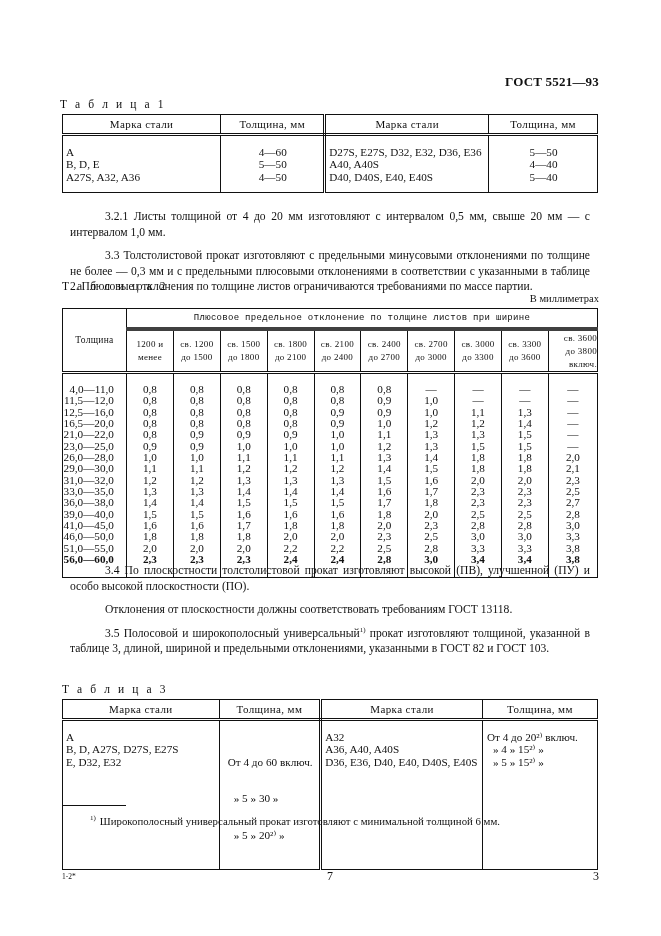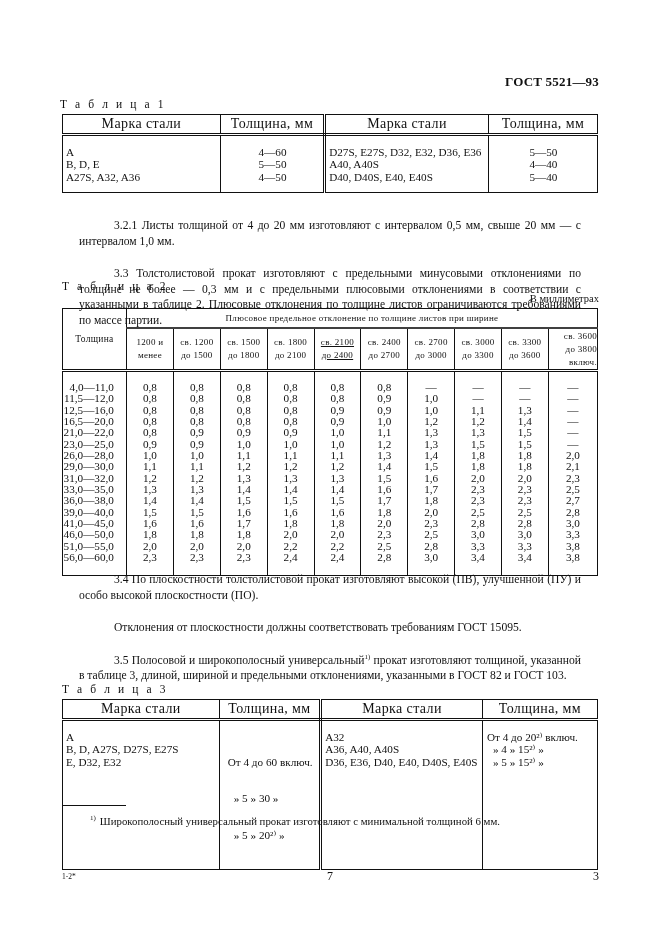--- a/index.html
+++ b/index.html
@@ -5,42 +5,42 @@
   html, body { margin: 0; padding: 0; background: #ffffff; }
   body {
     width: 661px; height: 936px; position: relative; overflow: hidden;
     font-family: "Liberation Serif", "DejaVu Serif", serif;
     color: #111;
   }
   .abs { position: absolute; }
   .gost-header { right: 62px; top: 74px; font-weight: bold; font-size: 13px; letter-spacing: 0.2px; }
   .table-caption { font-size: 11.5px; letter-spacing: 2.6px; }
   .para { font-size: 11.6px; line-height: 15.6px; text-align: justify; }
-  .para p { margin: 17px; text-indent: 35px; }
+  .para p { margin: 8px; text-indent: 35px; }
   .para .sup { font-size: 7px; vertical-align: super; line-height: 0; }
 
   table { border-collapse: collapse; }
   
   .t13 { position: absolute; left: 62px; width: 536px; font-size: 11.2px; border: 1.3px solid #111; }
-  .t13 th { font-weight: normal; font-size: 14px; letter-spacing: 0.4px; text-align: center; height: 18px; padding: 0; border-bottom: 3px double #111; }
+  .t13 th { font-weight: normal; font-size: 11px; letter-spacing: 0.4px; text-align: center; height: 18px; padding: 0; border-bottom: 3px double #111; }
   .t13 td { vertical-align: top; padding: 10px 2px 3px 3px; line-height: 12.3px; }
   .t13 .c { border-right: 1px solid #111; }
   .t13 .dbl { border-right: 3px double #111; }
   .t13 .num { text-align: center; }
   .t13 .lines div { white-space: nowrap; }
 
   
   .t2 { position: absolute; left: 62px; top: 308px; width: 536px; font-size: 11.2px; border: 1.3px solid #111; }
   .t2 th { font-weight: normal; font-size: 9px; text-align: center; padding: 0; line-height: 13px; letter-spacing: 0.3px; }
-  .t2 .toph { height: 18px; border-bottom: 2px solid #404040; }
+  .t2 .toph { height: 18px; border-bottom: 4px solid #404040; font-family: Liberation Mono, monospace; }
   .t2 .th-sub { height: 40px; border-bottom: 3px double #111; border-right: 1px solid #111; }
   .t2 .th-thick { border-right: 1px solid #111; border-bottom: 3px double #111; font-size: 9.5px; vertical-align: middle; }
   .t2 td { text-align: center; padding: 0; line-height: 11.35px; border-right: 1px solid #111; vertical-align: top; }
   .t2 .firstrow td { padding-top: 10px; }
-  .t2 .lastrow td { padding-bottom: 11px; }
+  .t2 .lastrow td { padding-bottom: 11px; font-weight: bold; }
   .t2 td.thick { text-align: right; padding-right: 12px; }
 
   .footnote-rule { left: 62px; top: 805px; width: 64px; border-top: 1px solid #111; }
   .footnotes { left: 62px; top: 814px; width: 507px; font-size: 10.8px; line-height: 14px; }
   .footnotes div { padding-left: 28px; }
   .footnotes .sup { font-size: 7px; vertical-align: super; line-height: 0; margin-right: 4px; }
   .footer-left { left: 62px; top: 872px; font-size: 7.5px; }
   .footer-mid { left: 327px; top: 869px; font-size: 12px; }
   .footer-right { right: 62px; top: 869px; font-size: 12px; }
 </style>
@@ -111,21 +111,21 @@
         <th class="th-sub" style="width: 47px;">
           <div>св. 1500</div>
           <div>до 1800</div>
           <div></div>
         </th>
         <th class="th-sub" style="width: 47px;">
           <div>св. 1800</div>
           <div>до 2100</div>
           <div></div>
         </th>
-        <th class="th-sub" style="width: 47px; text-decoration: underline;">
+        <th class="th-sub" style="width: 47px;">
           <div>св. 2100</div>
           <div>до 2400</div>
           <div></div>
         </th>
         <th class="th-sub" style="width: 47px;">
           <div>св. 2400</div>
           <div>до 2700</div>
           <div></div>
         </th>
         <th class="th-sub" style="width: 47px;">
@@ -357,21 +357,21 @@
         <td>3,0</td>
         <td>3,4</td>
         <td>3,4</td>
         <td style="border-right: none;">3,8</td>
       </tr>
     </tbody>
 </table>
 
 <div class="abs para" style="left:62px; top:555px; width:536px;">
   <p>3.4 По плоскостности толстолистовой прокат изготовляют высокой (ПВ), улучшенной (ПУ) и особо высокой плоскостности (ПО).</p>
-  <p>Отклонения от плоскостности должны соответствовать требованиям ГОСТ 15095.</p>
+  <p>Отклонения от плоскостности должны соответствовать требованиям ГОСТ 13118.</p>
   <p><span>3.5 Полосовой и широкополосный универсальный</span><span class="sup">1)</span><span> прокат изготовляют толщиной, указанной в таблице 3, длиной, шириной и предельными отклонениями, указанными в ГОСТ 82 и ГОСТ 103.</span></p>
 </div>
 
 <div class="abs table-caption" style="left:62px; top:683px;">Т а б л и ц а 3</div>
 <table class="t13" style="top:699px;">
   <tbody>
       <tr>
     <th class="c" style="width:160px">Марка стали</th>
     <th class="dbl" style="width:100px">Толщина, мм</th>
     <th class="c" style="width:160px">Марка стали</th>

